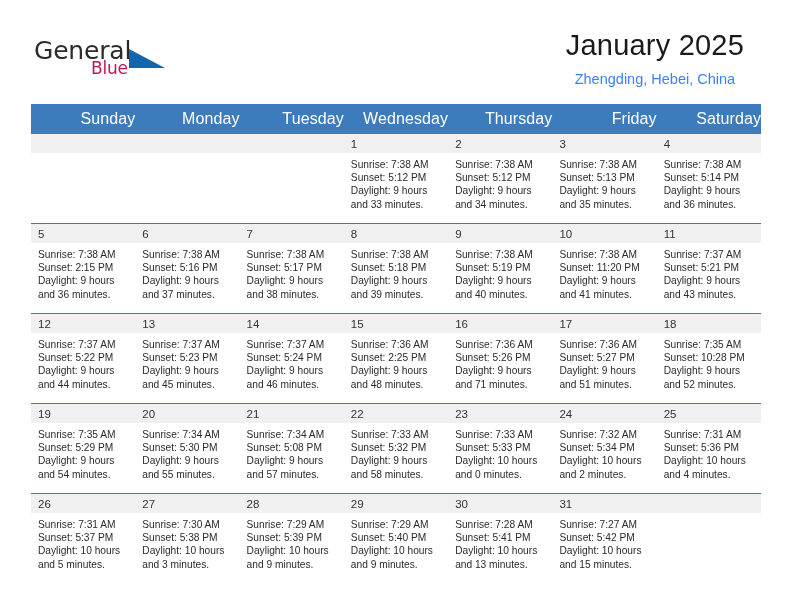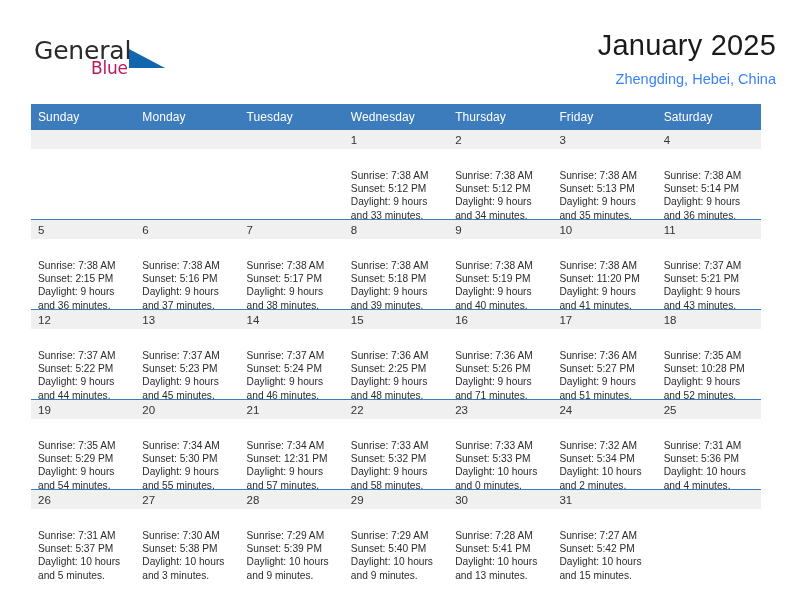--- a/index.html
+++ b/index.html
@@ -19,21 +19,21 @@
     width: 792px;
     height: 612px;
     box-sizing: border-box;
   }
 
   
   .header {
     position: absolute;
     left: 34px;
     top: 28px;
-    right: 16px;
+    right: 48px;
     height: 70px;
   }
   .brand {
     position: absolute;
     left: 0;
     top: 8px;
     width: 200px;
     height: 56px;
   }
   .brand-general {
@@ -63,21 +63,21 @@
     width: 0;
     height: 0;
     border-left: 36px solid #1266ad;
     border-top: 19px solid transparent;
   }
 
   .title-block {
     position: absolute;
     right: 0;
     top: 0;
-    text-align: right;
+    text-align: center;
   }
   .cal-title {
     font-size: 29px;
     font-weight: 400;
     color: #1a1a1a;
     line-height: 34px;
     letter-spacing: 0.2px;
     white-space: nowrap;
   }
   .cal-subtitle {
@@ -94,23 +94,23 @@
     position: absolute;
     left: 31px;
     top: 104px;
     width: 730px;
     border-collapse: collapse;
     table-layout: fixed;
   }
   .calendar th {
     background: #3c7cbd;
     color: #ffffff;
-    font-size: 12px;
+    font-size: 16px;
     font-weight: 400;
-    text-align: left;
+    text-align: right;
     padding: 6px 0 6px 7px;
     height: 12px;
     letter-spacing: 0.1px;
   }
   .calendar td {
     vertical-align: top;
     padding: 0;
     border-top: 1px solid #3c7cbd;
     height: 89px;
     box-sizing: border-box;
@@ -132,21 +132,20 @@
     line-height: 14px;
   }
   .cell-empty .daynum-band {
     background: #f0f0f0;
   }
   .cell-body {
     padding: 5px 6px 0 7px;
     font-size: 10.2px;
     line-height: 13.2px;
     color: #2b2b2b;
-    margin-top: 15px;
   }
   .cell-body div {
     white-space: nowrap;
   }
 </style>
 </head>
 <body>
 
 <div class="page">
 
@@ -418,21 +417,21 @@
                 <div>Daylight: 9 hours</div>
                 <div>and 55 minutes.</div>
               </div>
             </div>
           </td>
           <td>
             <div class="cell-inner">
               <div class="daynum-band">21</div>
               <div class="cell-body">
                 <div>Sunrise: 7:34 AM</div>
-                <div>Sunset: 12:31 PM</div>
+                <div>Sunset: 5:08 PM</div>
                 <div>Daylight: 9 hours</div>
                 <div>and 57 minutes.</div>
               </div>
             </div>
           </td>
           <td>
             <div class="cell-inner">
               <div class="daynum-band">22</div>
               <div class="cell-body">
                 <div>Sunrise: 7:33 AM</div>

